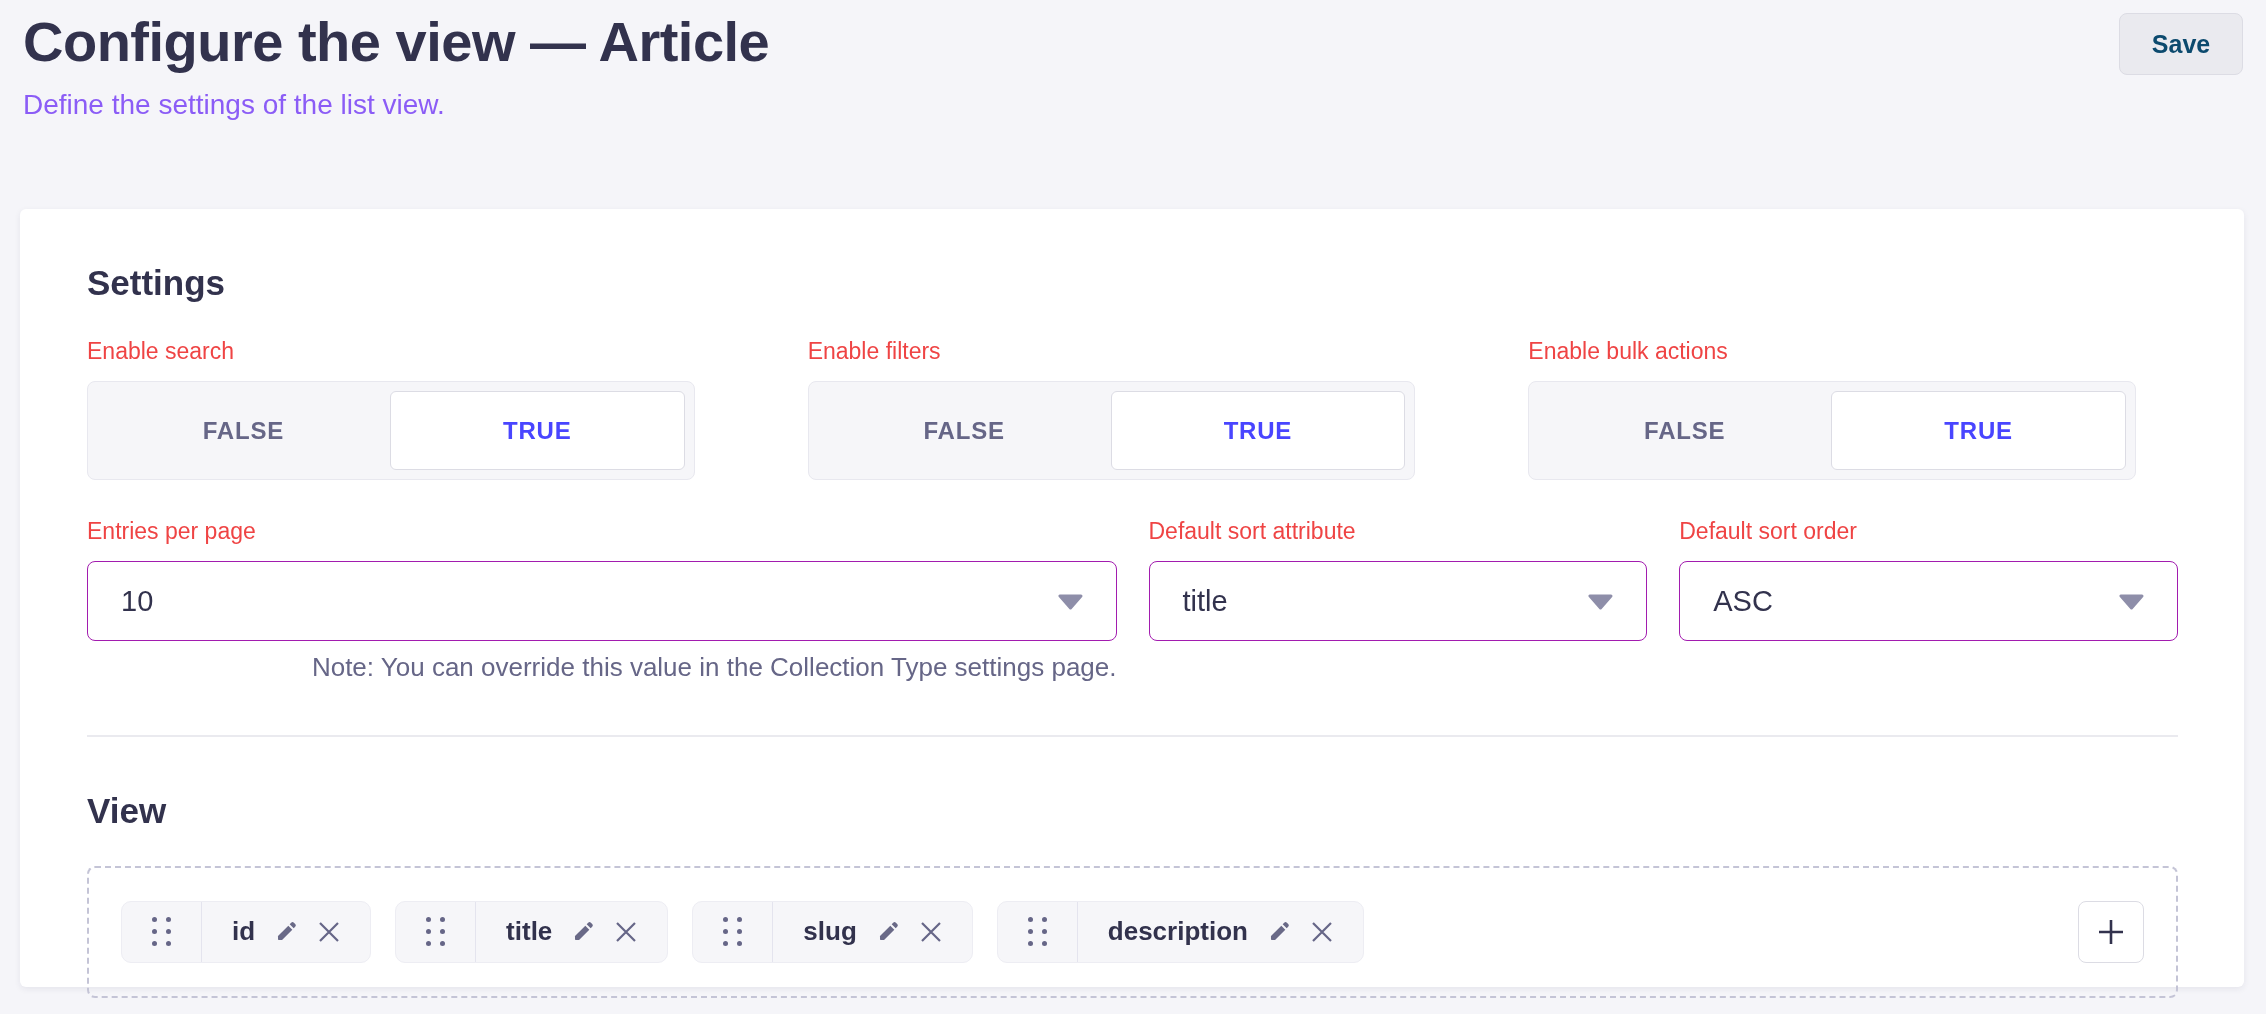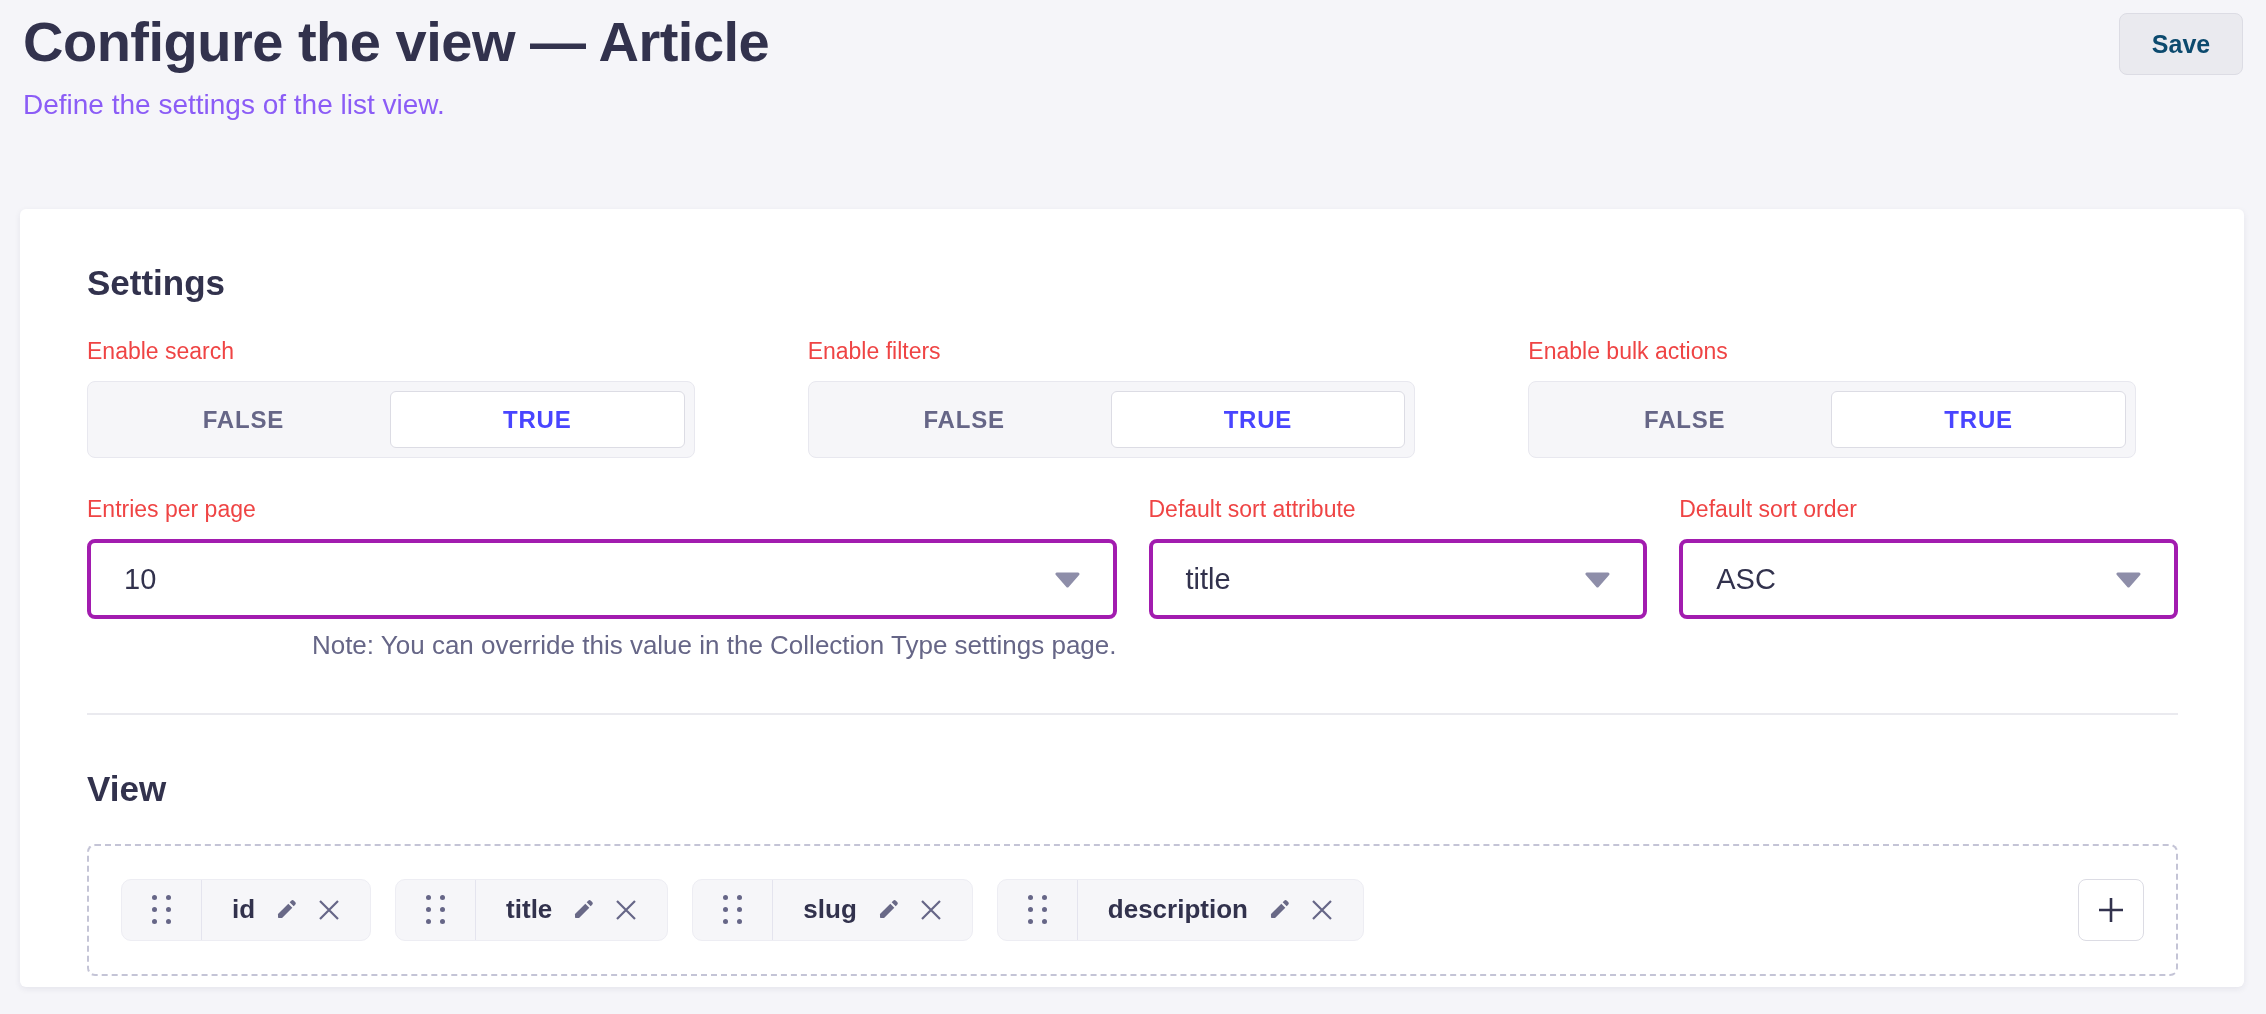--- a/index.html
+++ b/index.html
@@ -46,42 +46,42 @@
   
   .toggles-row {
     margin-top: 40px;
     display: grid; grid-template-columns: repeat(3, 1fr); column-gap: 71px;
   }
   .field-label {
     font-size: 23px; font-weight: 400; color: #ef4444;
     line-height: 1; margin-bottom: 18px; display: block;
   }
   .toggle {
-    width: calc(100% - 42px); height: 77px;
+    width: calc(100% - 42px); height: 99px;
     background: #f6f6f9; border: 1px solid #e8e8ef; border-radius: 8px;
     display: flex; align-items: stretch; padding: 9px; cursor: pointer;
   }
   .toggle-opt {
     flex: 1; display: flex; align-items: center; justify-content: center;
     font-size: 24px; font-weight: 600; letter-spacing: 0.8px; color: #666687;
     border-radius: 6px;
   }
   .toggle-opt.selected {
     background: #ffffff; border: 1px solid #dcdce4; color: #4945ff; font-weight: 700;
   }
 
   .selects-row {
     margin-top: 40px;
     display: grid; grid-template-columns: repeat(12, 1fr); column-gap: 32px;
   }
   .span6 { grid-column: span 6; }
   .span3 { grid-column: span 3; }
   .select-box {
     position: relative; height: 80px; width: 100%;
-    background: #ffffff; border: 4px solid #a21caf; border-radius: 8px;
+    background: #ffffff; border: 1px solid #a21caf; border-radius: 8px;
     display: flex; align-items: center; padding: 0 70px 0 33px;
     font-size: 29px; color: #32324d; cursor: pointer;
   }
   .caret {
     position: absolute; right: 32px; top: 50%; margin-top: -7px;
     width: 27px; height: 16px; pointer-events: none;
   }
   .note {
     margin-top: 12px; font-size: 26px; color: #666687; line-height: 1.1; text-align: right;
   }

